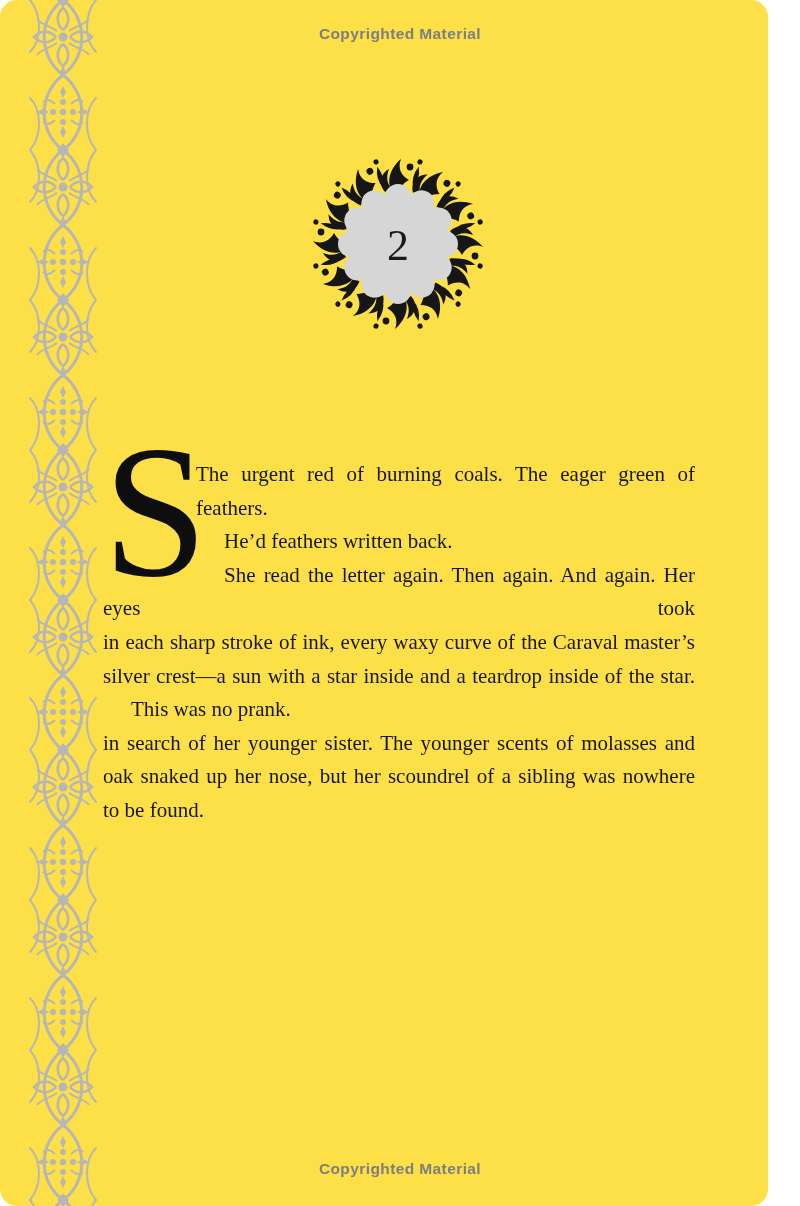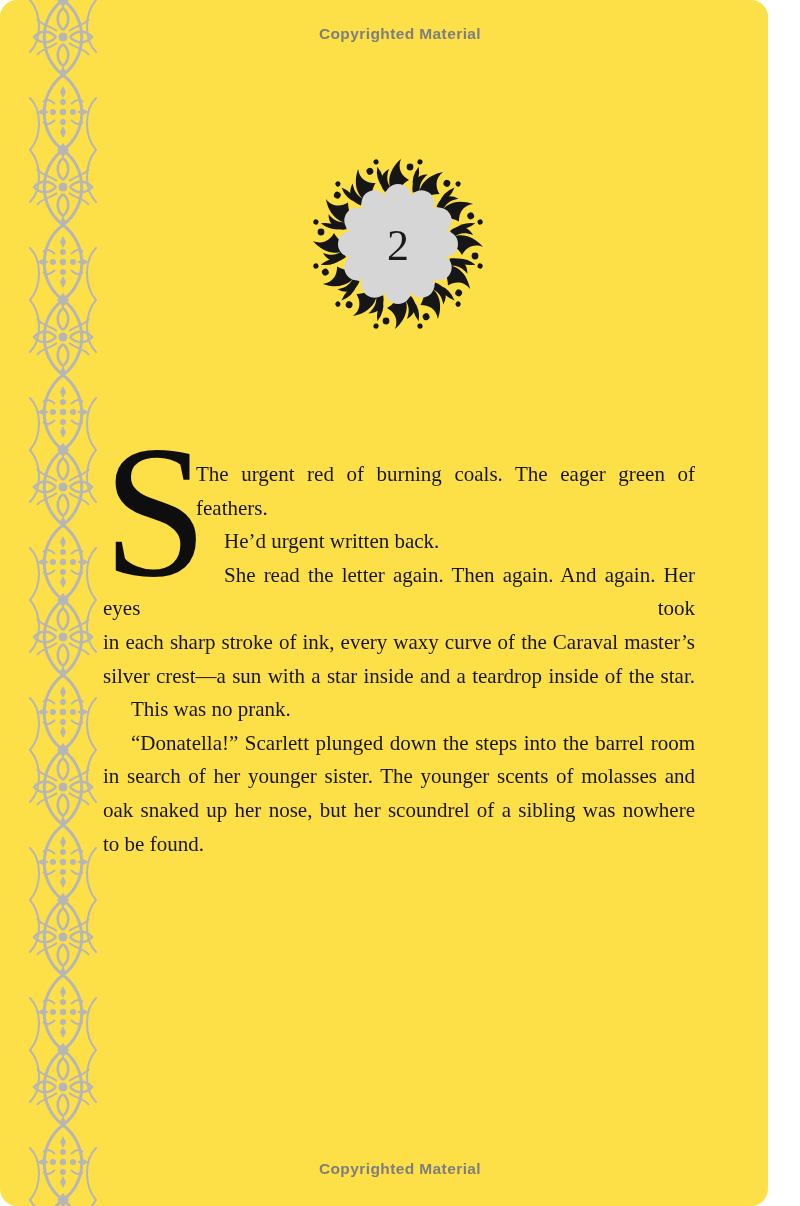--- a/index.html
+++ b/index.html
@@ -195,32 +195,31 @@
 
   <div class="bodytext" id="bodytext">
       <div class="para">
         <div class="dropcap">
           <span>S</span>
         </div>
         <div class="bline">The urgent red of burning coals. The eager green of</div>
         <div class="bline lastline">feathers.</div>
       </div>
       <div class="para">
-        <div class="bline indent lastline">He’d urgent written back.</div>
+        <div class="bline indent lastline">He’d feathers written back.</div>
       </div>
       <div class="para">
         <div class="bline indent">She read the letter again. Then again. And again. Her eyes took</div>
         <div class="bline">in each sharp stroke of ink, every waxy curve of the Caraval master’s</div>
         <div class="bline">silver crest—a sun with a star inside and a teardrop inside of the star.</div>
       </div>
       <div class="para">
         <div class="bline indent lastline">This was no prank.</div>
       </div>
       <div class="para">
-        <div class="bline indent">“Donatella!” Scarlett plunged down the steps into the barrel room</div>
         <div class="bline">in search of her younger sister. The younger scents of molasses and</div>
         <div class="bline">oak snaked up her nose, but her scoundrel of a sibling was nowhere</div>
         <div class="bline lastline">to be found.</div>
       </div>
     </div>
 
   <div class="copyright bottom">Copyrighted Material</div>
 
 </div>
 

